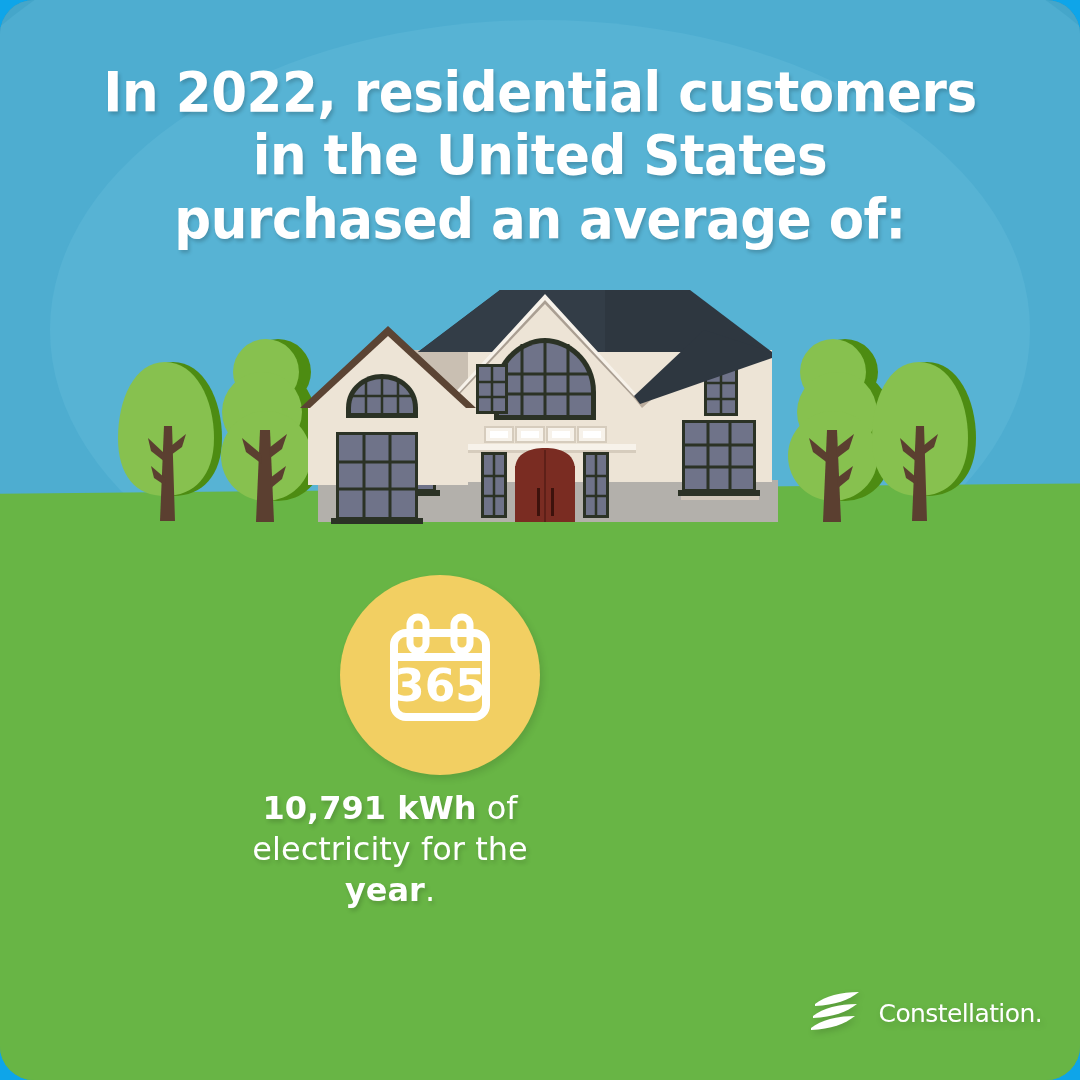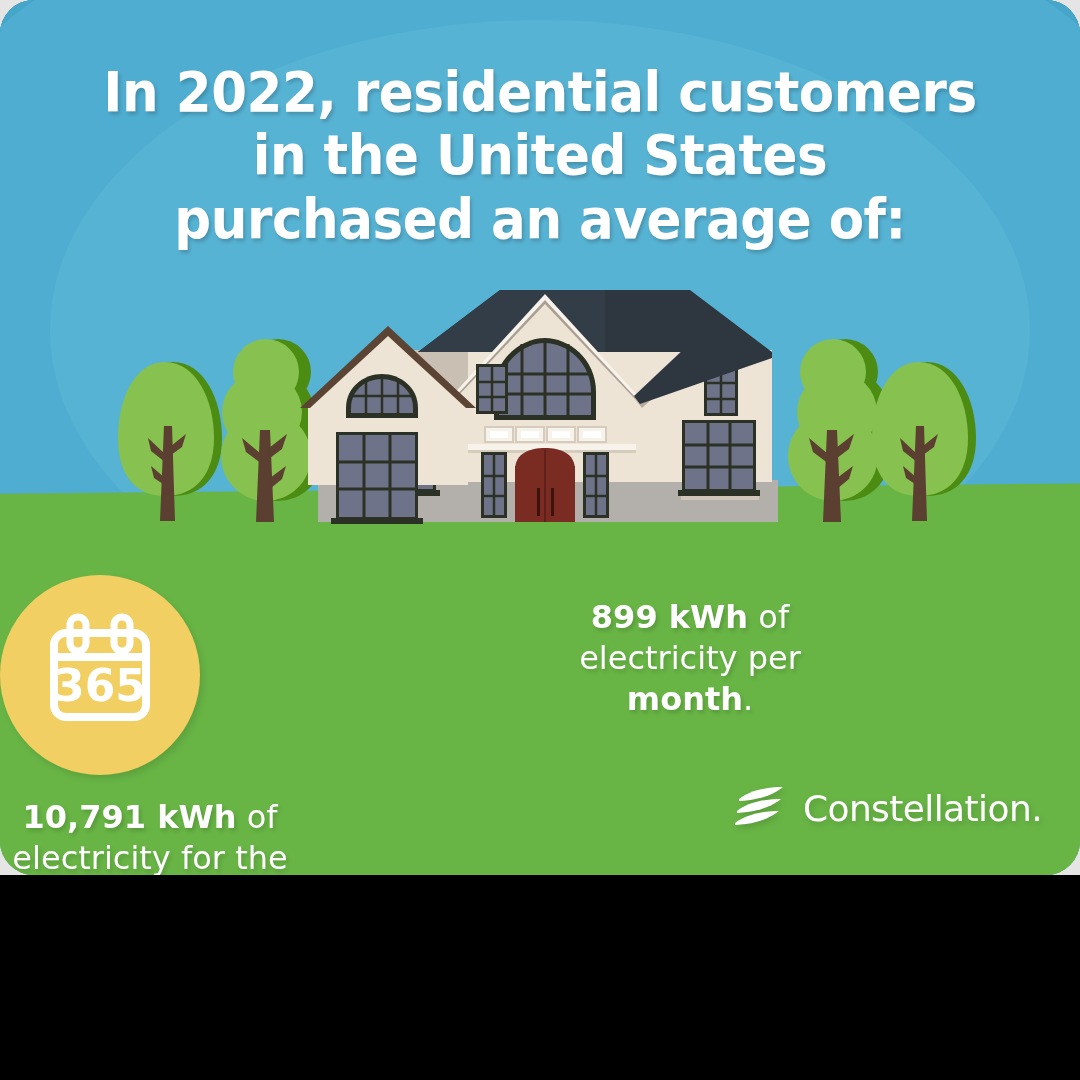--- a/index.html
+++ b/index.html
@@ -1,23 +1,23 @@
 <!DOCTYPE html>
 <html><head>
 <meta charset="utf-8">
 <style>
   html, body {
     margin: 0; padding: 0; background: #000;
     font-family: "Liberation Sans", sans-serif;
   }
   #stage {
     position: relative;
-    width: 1080px; height: 875px;
+    width: 1080px; height: 1080px;
     overflow: hidden;
-    background: #e5e5e5;
+    background: #0ea5e9;
   }
   .card {
     position: absolute;
     inset: 0;
     border-radius: 34px;
     overflow: hidden;
     background: #3a9cc4;
   }
 
   
@@ -74,50 +74,50 @@
 
   
   .tree { position: absolute; }
 
   
   .stats {
     position: absolute;
     left: 0; top: 575px; width: 1080px; height: 380px;
     display: flex;
   }
-  .stat { flex: 1 1 0; display: flex; flex-direction: column; align-items: flex-start; }
+  .stat { flex: 1 1 0; display: flex; flex-direction: column; align-items: flex-end; }
   .circle {
     width: 200px; height: 200px; border-radius: 50%;
     background: #f2cf62;
     display: flex; align-items: center; justify-content: center;
     box-shadow: 3px 4px 7px rgba(0,0,0,0.11);
   }
   .caption {
-    margin-top: 22px;
+    margin-top: 13px;
     width: 300px;
     text-align: center;
     color: #ffffff;
     font-family: "DejaVu Sans", sans-serif;
     font-size: 32px;
     line-height: 1.28;
     text-shadow: 2px 3px 4px rgba(0,0,0,0.16);
   }
   .caption b { font-weight: bold; }
 
   
   .logo {
     position: absolute;
     right: 38px; bottom: 46px;
     display: flex; align-items: center; gap: 16px;
     filter: drop-shadow(2px 3px 3px rgba(0,0,0,0.15));
   }
   .logo-text {
     color: #ffffff;
     font-family: "DejaVu Sans", sans-serif;
-    font-size: 36px;
+    font-size: 25px;
     letter-spacing: -0.6px;
   }
 </style>
 </head>
 <body>
 
 <div id="stage">
   <div class="card">
 
     <div class="sky">
@@ -336,23 +336,20 @@
             <rect x="80" y="8" width="16" height="34" rx="8" ry="8" fill="none" stroke="#ffffff" stroke-width="7"></rect>
             <text x="66" y="92" text-anchor="middle" fill="#ffffff" font-family="DejaVu Sans, sans-serif" font-size="44" font-weight="bold">365</text>
           </svg>
         </div>
         <div class="caption">
           <b>10,791 kWh</b><span> of electricity for the </span><b>year</b><span>.</span>
         </div>
       </div>
 
       <div class="stat">
-        <div class="caption">
-          <b>899 kWh</b><span> of electricity per </span><b>month</b><span>.</span>
-        </div>
       </div>
 
     </div>
 
     <div class="logo">
       <svg width="52" height="42" viewBox="0 0 52 42">
         <path d="M4 12 C14 4 30 0 48 0 C38 8 24 13 4 14 Z" fill="#ffffff"></path>
         <path d="M2 24 C12 16 28 12 46 12 C36 20 22 25 2 26 Z" fill="#ffffff"></path>
         <path d="M0 36 C10 28 26 24 44 24 C34 32 20 37 0 38 Z" fill="#ffffff"></path>
       </svg>

